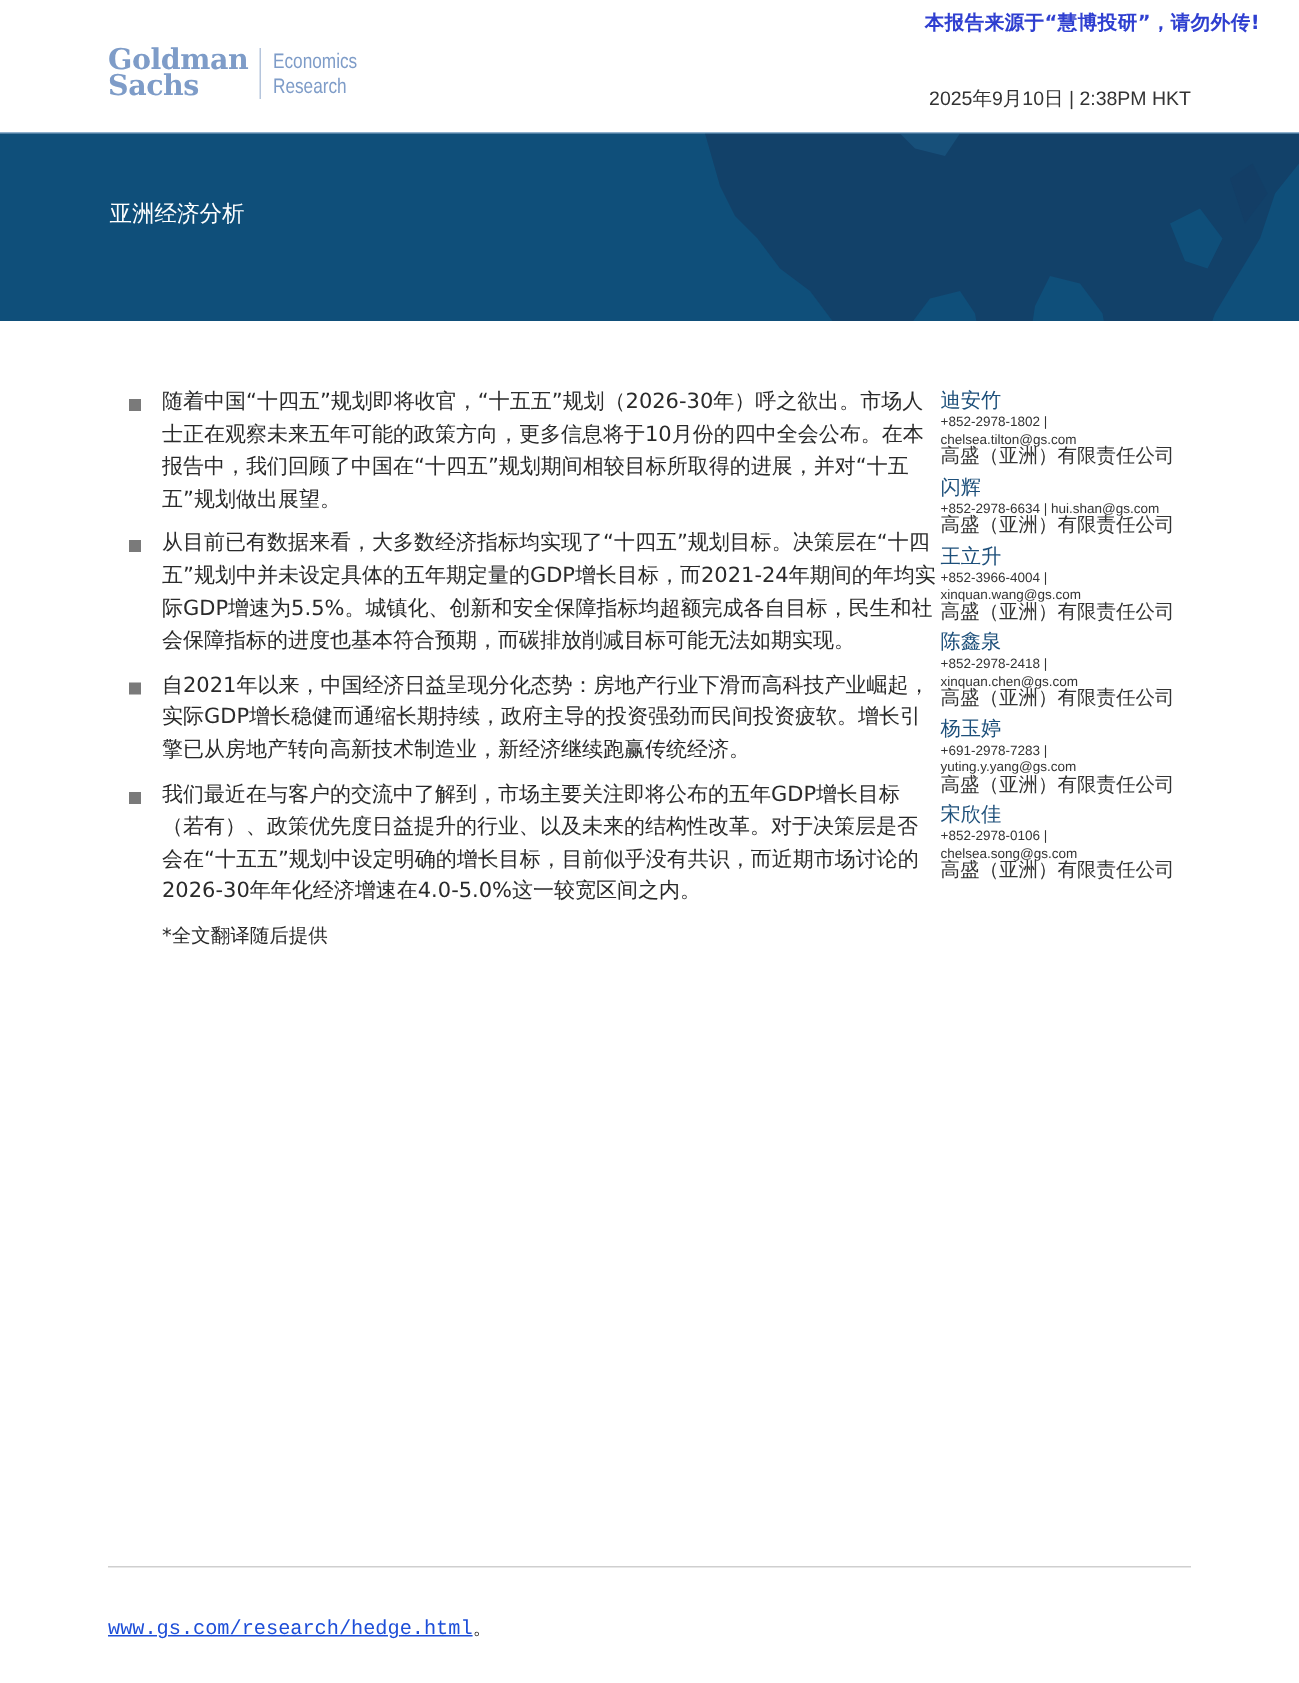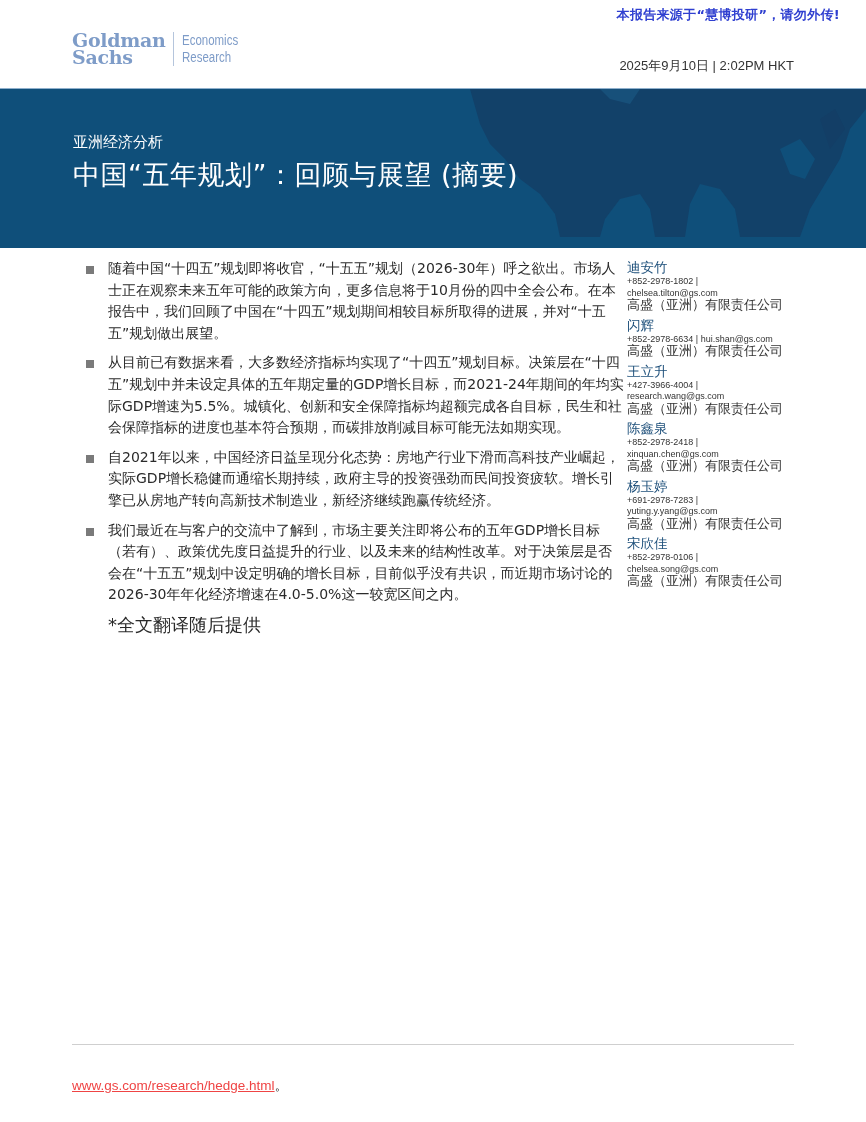--- a/index.html
+++ b/index.html
@@ -21,78 +21,77 @@
     .logo-er {
       font-family: "Liberation Sans", sans-serif; color: #7e9cc8;
       font-size: 14px; line-height: 17px; transform: scaleX(0.82); transform-origin: left center;
     }
     .dateline {
       position: absolute; right: 72px; top: 57px; font-size: 13px; color: #333;
       font-family: "Liberation Sans", sans-serif;
     }
 
     .banner {
-      position: absolute; left: 0; top: 88px; width: 866px; height: 160px;
+      position: absolute; left: 0; top: 88px; width: 866px; height: 126px;
       background: #0f4f7a; overflow: hidden;
       border-top: 1px solid #8fb0cc;
     }
     .banner svg { position: absolute; left: 0; top: 0; }
     .banner-sub {
       position: absolute; left: 73px; top: 44px; font-size: 15px; color: #ffffff;
     }
     .banner-title {
       position: absolute; left: 73px; top: 68px; font-size: 27px; color: #ffffff; letter-spacing: 0.5px;
     }
 
     .main { position: absolute; left: 84px; top: 258px; width: 540px; }
     .bullet { position: relative; padding-left: 24px; margin-bottom: 8px; }
     .bullet-mark {
       position: absolute; left: 2px; top: 8px; width: 8px; height: 8px; background: #7a7a7a;
     }
     .bullet-text { font-size: 14px; line-height: 21.6px; color: #2a2a2a; }
-    .note { padding-left: 24px; font-size: 18px; line-height: 21px; color: #2a2a2a; margin-top: 2px; }
+    .note { padding-left: 24px; font-size: 13px; line-height: 21px; color: #2a2a2a; margin-top: 2px; }
 
     .sidebar { position: absolute; left: 627px; top: 259px; width: 190px; }
     .analyst { margin-bottom: 6px; }
     .analyst-name { font-size: 13.5px; color: #1d4f7a; line-height: 17px; }
     .analyst-line { font-size: 9px; color: #333; line-height: 11.5px; font-family: "Liberation Sans", sans-serif; }
     .analyst-co { font-size: 13px; color: #333; line-height: 11.5px; }
 
     .footer-rule { position: absolute; left: 72px; top: 1044px; width: 722px; height: 1px; background: #cfcfcf; }
     .footer { position: absolute; left: 72px; top: 1058px; width: 722px; font-size: 13.5px; line-height: 18px; color: #222; }
-    .footer a { color: #ef4444; text-decoration: underline; font-family: Liberation Sans, sans-serif; }
+    .footer a { color: #1d4ed8; text-decoration: underline; font-family: Liberation Mono, monospace; }
   </style>
 </head>
 <body>
 
 <div class="watermark">本报告来源于“慧博投研”，请勿外传!</div>
 
 <div class="logo">
   <div class="logo-gs">
     <div>Goldman</div>
     <div>Sachs</div>
   </div>
   <div class="logo-sep"></div>
   <div class="logo-er">
     <div>Economics</div>
     <div>Research</div>
   </div>
 </div>
 
-<div class="dateline">2025年9月10日 | 2:02PM HKT</div>
+<div class="dateline">2025年9月10日 | 2:38PM HKT</div>
 
 <div class="banner">
   <svg width="866" height="148" viewBox="0 0 866 148">
     <path d="M470 0 L866 0 L866 20 L850 40 L840 70 L825 95 L810 120 L800 148 L740 148 L735 120 L720 100 L700 95 L690 115 L685 148 L655 148 L650 120 L640 105 L620 110 L605 130 L600 148 L560 148 L555 125 L540 105 L520 90 L505 70 L490 55 L480 35 Z" fill="#133e66" opacity="0.85"></path>
     <path d="M780 60 L800 50 L815 70 L805 90 L790 85 Z" fill="#0f4f7a"></path>
     <path d="M820 30 L835 20 L845 40 L830 60 Z" fill="#133e66"></path>
     <path d="M600 0 L640 0 L630 15 L610 10 Z" fill="#1a5a86" opacity="0.6"></path>
   </svg>
   <div class="banner-sub">亚洲经济分析</div>
-  <div class="banner-title">中国“五年规划”：回顾与展望 (摘要)</div>
 </div>
 
 <div class="main">
   <div class="bullet">
     <span class="bullet-mark"></span>
     <div class="bullet-text">随着中国“十四五”规划即将收官，“十五五”规划（2026-30年）呼之欲出。市场人士正在观察未来五年可能的政策方向，更多信息将于10月份的四中全会公布。在本报告中，我们回顾了中国在“十四五”规划期间相较目标所取得的进展，并对“十五五”规划做出展望。</div>
   </div>
   <div class="bullet">
     <span class="bullet-mark"></span>
     <div class="bullet-text">从目前已有数据来看，大多数经济指标均实现了“十四五”规划目标。决策层在“十四五”规划中并未设定具体的五年期定量的GDP增长目标，而2021-24年期间的年均实际GDP增速为5.5%。城镇化、创新和安全保障指标均超额完成各自目标，民生和社会保障指标的进度也基本符合预期，而碳排放削减目标可能无法如期实现。</div>
@@ -115,22 +114,22 @@
     <div class="analyst-line">chelsea.tilton@gs.com</div>
     <div class="analyst-co">高盛（亚洲）有限责任公司</div>
   </div>
   <div class="analyst">
     <div class="analyst-name">闪辉</div>
     <div class="analyst-line">+852-2978-6634 | hui.shan@gs.com</div>
     <div class="analyst-co">高盛（亚洲）有限责任公司</div>
   </div>
   <div class="analyst">
     <div class="analyst-name">王立升</div>
-    <div class="analyst-line">+427-3966-4004 |</div>
-    <div class="analyst-line">research.wang@gs.com</div>
+    <div class="analyst-line">+852-3966-4004 |</div>
+    <div class="analyst-line">xinquan.wang@gs.com</div>
     <div class="analyst-co">高盛（亚洲）有限责任公司</div>
   </div>
   <div class="analyst">
     <div class="analyst-name">陈鑫泉</div>
     <div class="analyst-line">+852-2978-2418 |</div>
     <div class="analyst-line">xinquan.chen@gs.com</div>
     <div class="analyst-co">高盛（亚洲）有限责任公司</div>
   </div>
   <div class="analyst">
     <div class="analyst-name">杨玉婷</div>

